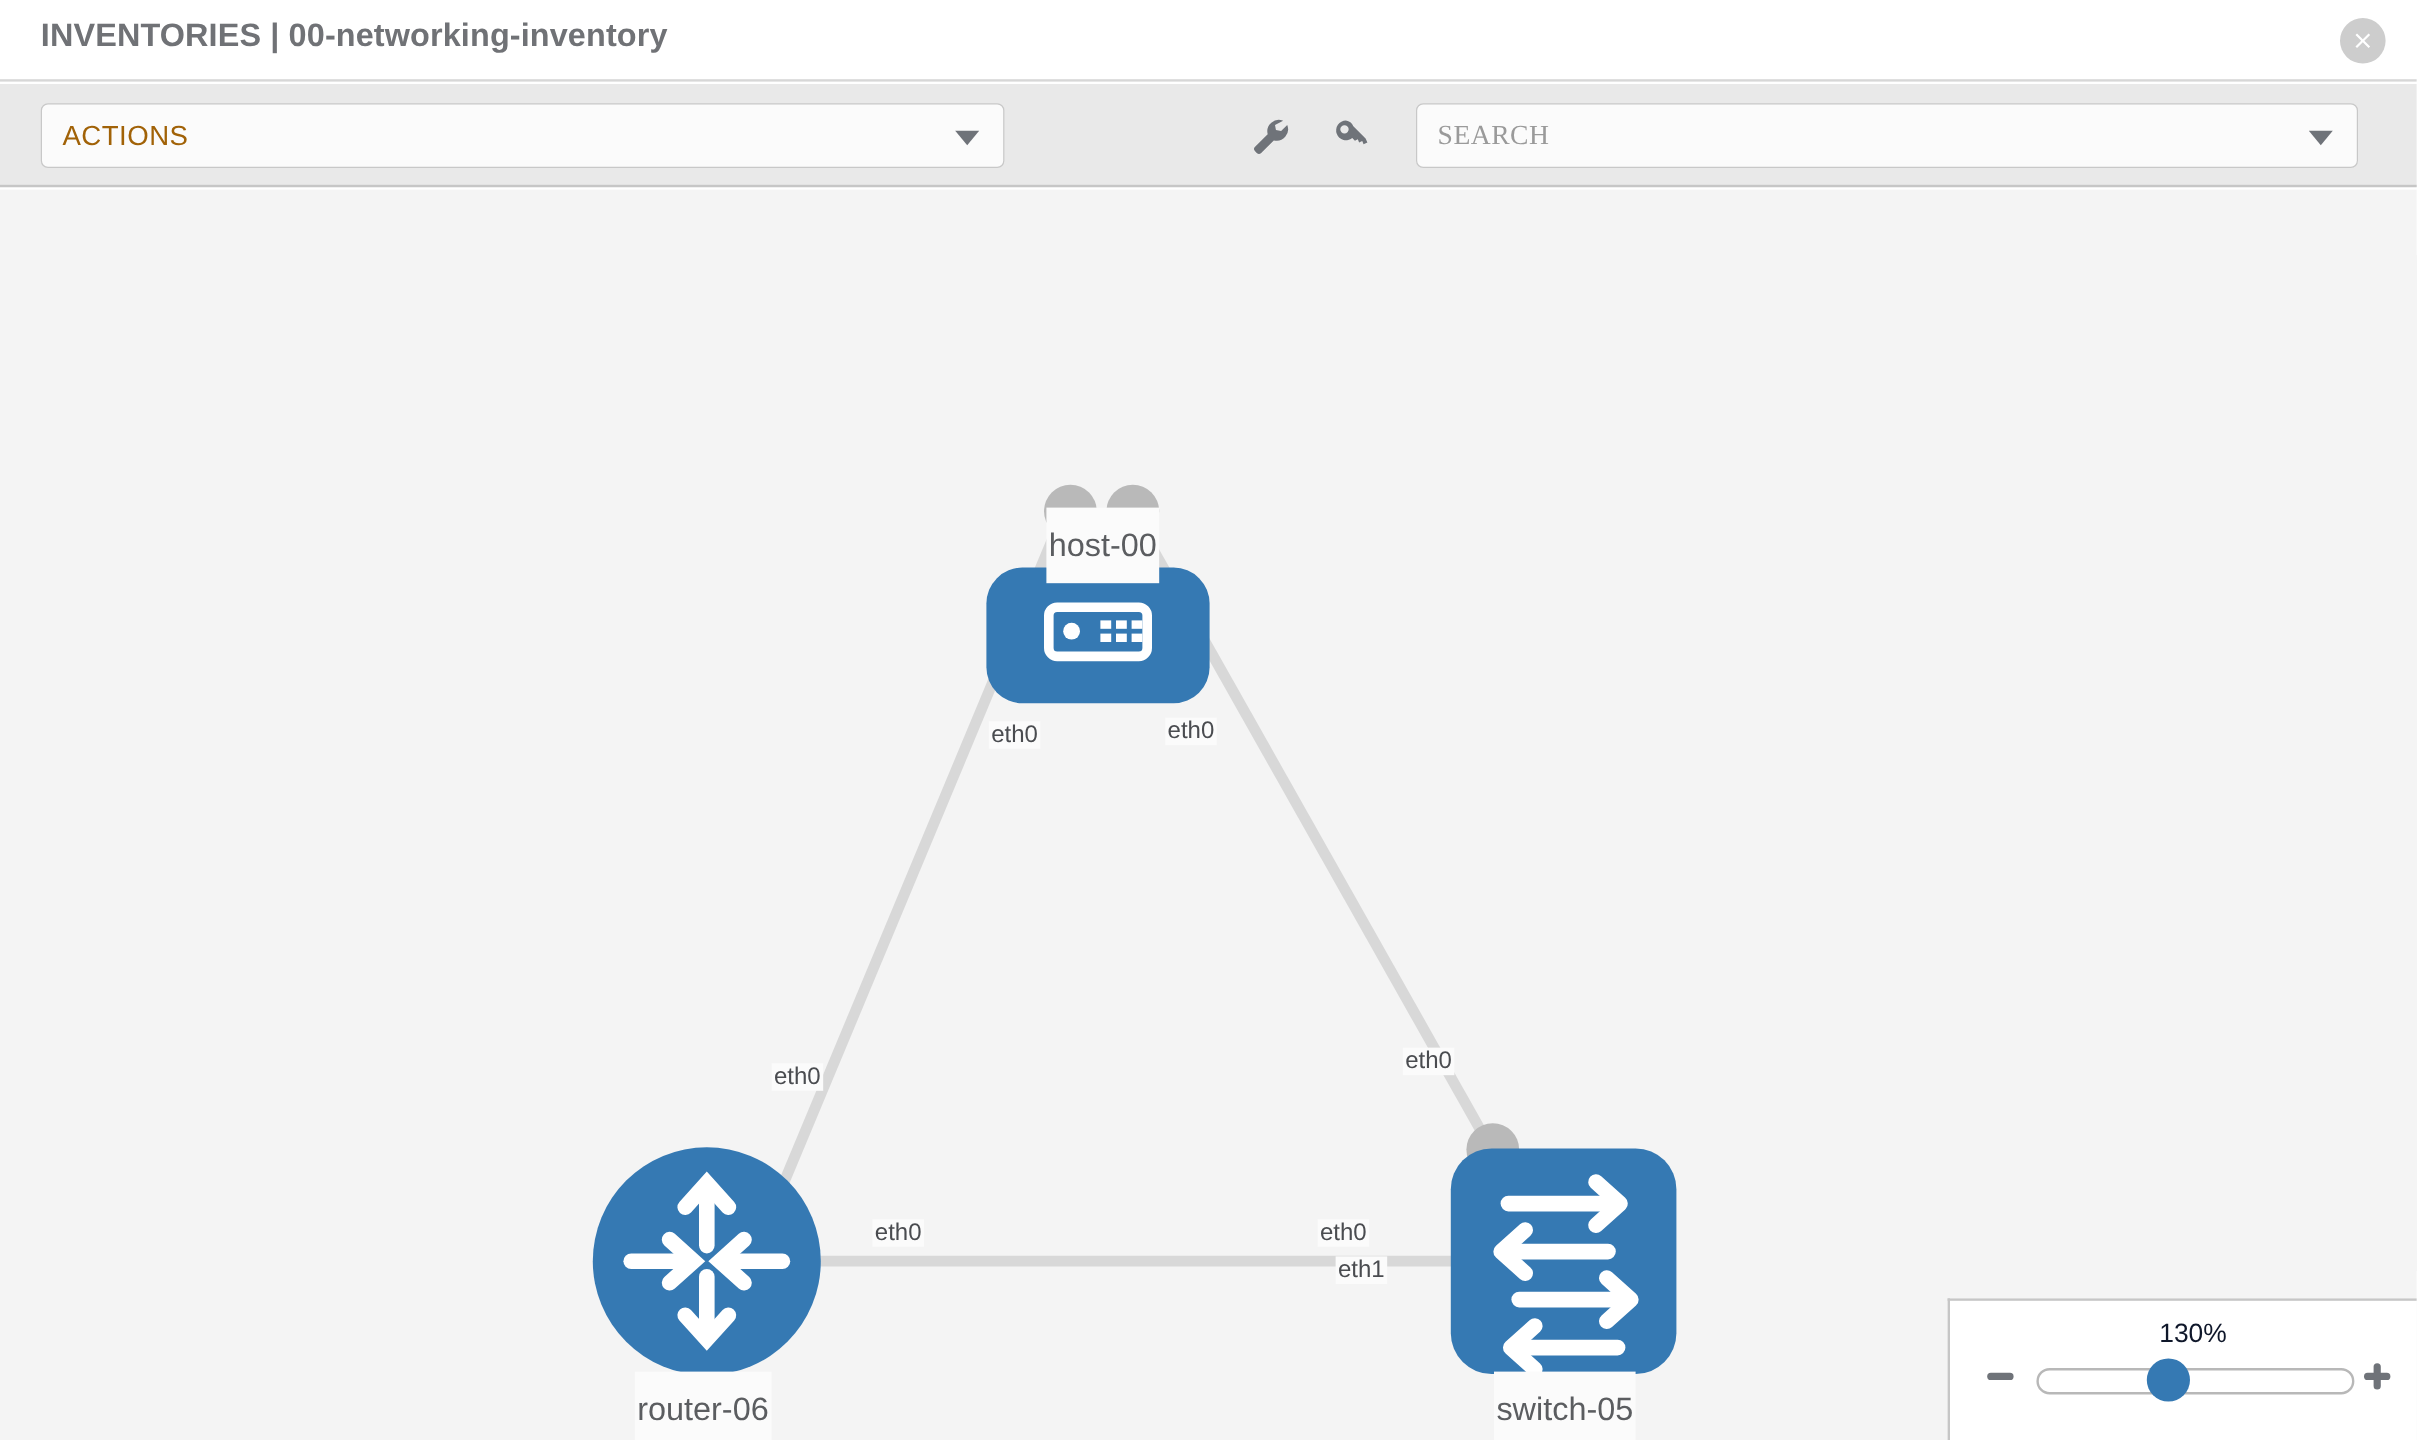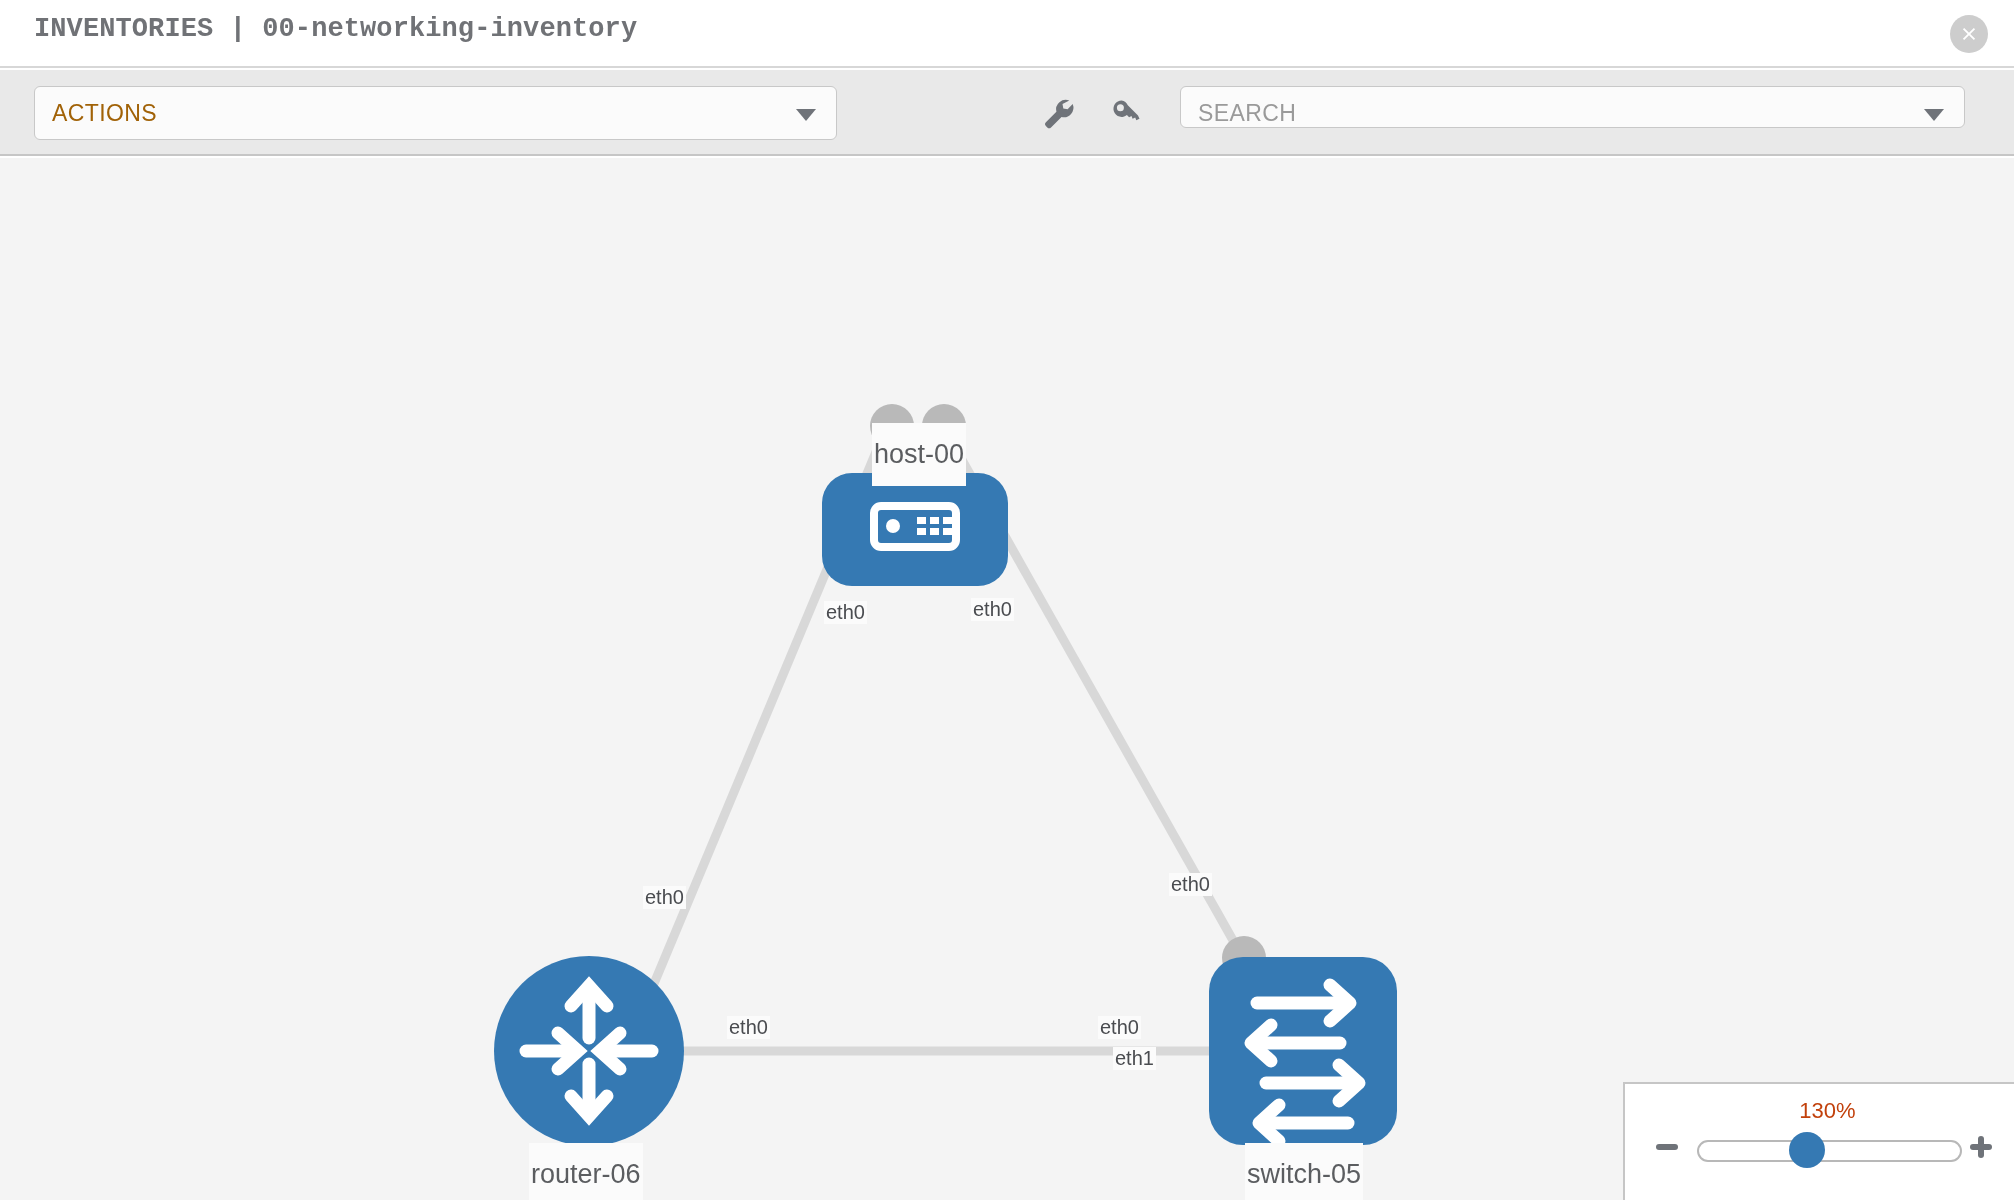--- a/index.html
+++ b/index.html
@@ -19,21 +19,20 @@
     background: #ffffff;
   }
 
   
   .header {
     position: absolute;
     left: 0; top: 0;
     width: 2014px; height: 68px;
     background: #ffffff;
     border-bottom: 2px solid #d7d7d7;
-    font-family: Liberation Mono, monospace;
   }
   .header-title {
     position: absolute;
     left: 34px; top: 14px;
     font-size: 27px;
     font-weight: bold;
     color: #707276;
     letter-spacing: 0.1px;
     white-space: nowrap;
   }
@@ -90,25 +89,26 @@
     display: flex;
     align-items: center;
     justify-content: center;
   }
   .tool-icon.wrench { left: 1037px; }
   .tool-icon.key    { left: 1106px; }
 
   .search-box {
     position: absolute;
     left: 1180px; top: 16px;
-    width: 785px; height: 42px;
+    width: 785px; height: 54px;
     background: #fbfbfb;
     border: 1px solid #c8c8c8;
     border-radius: 6px;
     cursor: text;
+    font-family: Liberation Serif, serif;
   }
   .search-label {
     position: absolute;
     left: 17px; top: 13px;
     font-size: 23px;
     color: #9a9a9a;
     letter-spacing: 0.4px;
   }
 
   
@@ -153,21 +153,21 @@
     background: #ffffff;
     border: 2px solid #c6c6c6;
     border-right: none;
     border-bottom: none;
   }
   .zoom-value {
     position: absolute;
     left: 16px; right: 0; top: 14px;
     text-align: center;
     font-size: 22px;
-    color: #c2410c;
+    color: #0f172a;
   }
   .zoom-minus, .zoom-plus {
     position: absolute;
     top: 46px;
     width: 34px; height: 34px;
     cursor: pointer;
     display: flex; align-items: center; justify-content: center;
   }
   .zoom-minus { left: 25px; }
   .zoom-plus  { right: 16px; }

